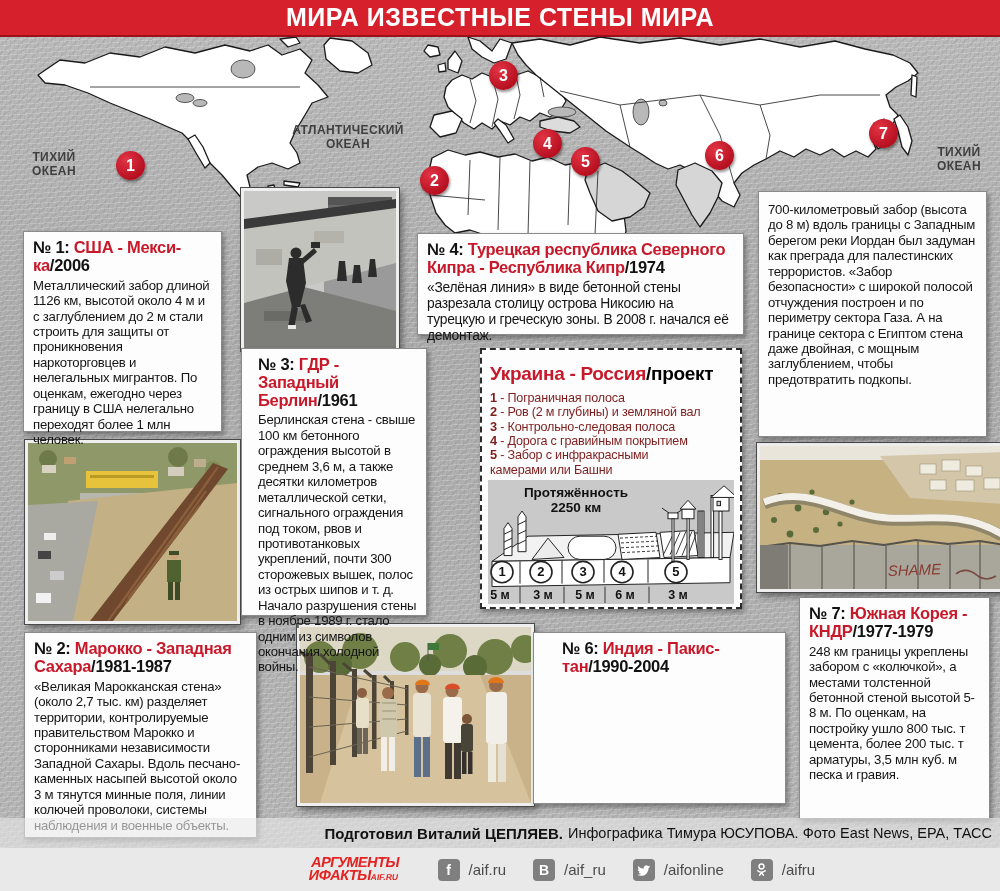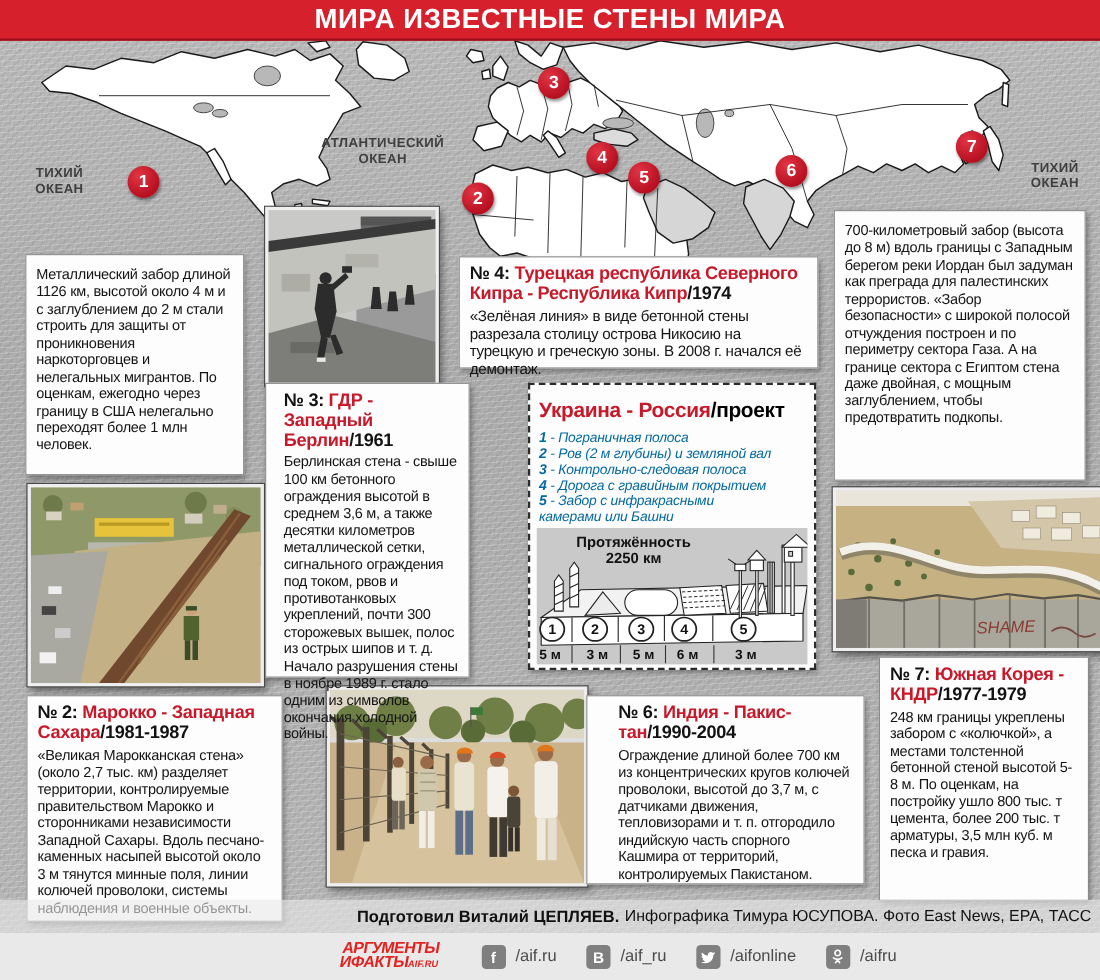--- a/index.html
+++ b/index.html
@@ -22,21 +22,21 @@
     padding:7px 9px 6px 9px;z-index:4;box-sizing:border-box;}
   .ptitle{font-weight:bold;font-size:16.5px;line-height:1.08;letter-spacing:-.3px;color:#121212;}
   .tname{color:#c8192b;}
   .pbody{margin-top:3px;font-size:13.2px;line-height:1.17;letter-spacing:-.25px;color:#141414;}
   #b4 .pbody{font-size:13.8px;}
   .photo{position:absolute;border:3px solid #efefef;outline:1px solid #4a4a4a;box-shadow:3px 4px 7px rgba(0,0,0,.45);z-index:4;box-sizing:content-box;background:#ddd;}
   .photo svg{display:block;}
   
   #ukr{border:2px dashed #2b2b2b;padding:14px 8px;}
   .utitle{font-weight:bold;font-size:19px;letter-spacing:-.3px;line-height:1.05;}
-  .ulegend{margin-top:7px;font-size:12.6px;line-height:1.12;letter-spacing:-.2px;color:#0369a1;font-style:italic;}
+  .ulegend{margin-top:7px;font-size:12.6px;line-height:1.12;letter-spacing:-.2px;color:#7f1d1d;}
   .uli b{font-size:12.8px;}
   .udiagram{position:absolute;left:6px;right:6px;top:130px;height:124px;background:#c9c9c9;z-index:1;}
   .ulen{position:absolute;left:28px;top:5px;width:120px;text-align:center;font-weight:bold;font-size:13.5px;line-height:1.12;z-index:3;color:#111;}
   .udiagram svg{position:absolute;left:0;top:0;width:100%;height:100%;}
   
   .credits{position:absolute;left:0;top:818px;width:1000px;height:30px;z-index:5;background:rgba(233,233,233,.6);
     display:flex;align-items:center;justify-content:flex-end;padding-right:8px;box-sizing:border-box;font-size:14.5px;color:#111;}
   .credits b{margin-right:5px;font-size:15px;}
   .footer{position:absolute;left:0;top:848px;width:1000px;height:43px;background:#e9e9e9;z-index:6;display:flex;align-items:center;}
   .aiflogo{margin-left:310px;color:#e32322;transform:skewX(-10deg);line-height:.92;cursor:pointer;}
@@ -334,20 +334,21 @@
           <rect x="63" y="101" width="5" height="26" fill="#6b655a"></rect>
         <circle cx="167" cy="92" r="5" fill="#7d5538"></circle>
           <rect x="161" y="97" width="12" height="28" rx="3" fill="#494438"></rect>
         <rect x="162" y="125" width="4.5" height="22" fill="#35312a"></rect>
           <rect x="168" y="125" width="4.5" height="22" fill="#35312a"></rect>
       </g>
     </svg>
   </div>
 
   <div class="panel" id="b1" style="left:23px;top:231px;width:199px;height:201px;">
+    <div class="ptitle"><span class="tnum">№ 1: </span><span class="tname">США - Мекси-ка</span><span class="tyear">/2006</span></div>
     <div class="pbody">Металлический забор длиной 1126 км, высотой около 4 м и с заглублением до 2 м стали строить для защиты от проникновения наркоторговцев и нелегальных мигрантов. По оценкам, ежегодно через границу в США нелегально переходят более 1 млн человек.</div>
   </div>
 
   <div class="panel" id="b3" style="left:241px;top:348px;width:186px;height:268px;padding-left:16px;">
     <div class="ptitle"><span class="tnum">№ 3: </span><span class="tname">ГДР - Западный Берлин</span><span class="tyear">/1961</span></div>
     <div class="pbody">Берлинская стена - свыше 100 км бетонного ограждения высотой в среднем 3,6 м, а также десятки километров металлической сетки, сигнального ограждения под током, рвов и противотанковых укреплений, почти 300 сторожевых вышек, полос из острых шипов и т. д. Начало разрушения стены в ноябре 1989 г. стало одним из символов окончания холодной войны.</div>
   </div>
 
   <div class="panel" id="b4" style="left:417px;top:233px;width:327px;height:102px;">
     <div class="ptitle"><span class="tnum">№ 4: </span><span class="tname">Турецкая республика Северного Кипра - Республика Кипр</span><span class="tyear">/1974</span></div>
@@ -358,21 +359,20 @@
     <div class="pbody">700-километровый забор (высота до 8 м) вдоль границы с Западным берегом реки Иордан был задуман как преграда для палестинских террористов. «Забор безопасности» с широкой полосой отчуждения построен и по периметру сектора Газа. А на границе сектора с Египтом стена даже двойная, с мощным заглублением, чтобы предотвратить подкопы.</div>
   </div>
 
   <div class="panel" id="b2" style="left:24px;top:632px;width:233px;height:206px;">
     <div class="ptitle"><span class="tnum">№ 2: </span><span class="tname">Марокко - Западная Сахара</span><span class="tyear">/1981-1987</span></div>
     <div class="pbody">«Великая Марокканская стена» (около 2,7 тыс. км) разделяет территории, контролируемые правительством Марокко и сторонниками независимости Западной Сахары. Вдоль песчано-каменных насыпей высотой около 3 м тянутся минные поля, линии колючей проволоки, системы наблюдения и военные объекты.</div>
   </div>
 
   <div class="panel" id="b6" style="left:533px;top:632px;width:253px;height:172px;padding-left:28px;">
     <div class="ptitle"><span class="tnum">№ 6: </span><span class="tname">Индия - Пакис-тан</span><span class="tyear">/1990-2004</span></div>
-    <div class="pbody">Ограждение длиной более 700 км из концентрических кругов колючей проволоки, высотой до 3,7 м, с датчиками движения, тепловизорами и т. п. отгородило индийскую часть спорного Кашмира от территорий, контролируемых Пакистаном.</div>
   </div>
 
   <div class="panel" id="b7" style="left:799px;top:597px;width:191px;height:222px;">
     <div class="ptitle"><span class="tnum">№ 7: </span><span class="tname">Южная Корея - КНДР</span><span class="tyear">/1977-1979</span></div>
     <div class="pbody">248 км границы укреплены забором с «колючкой», а местами толстенной бетонной стеной высотой 5-8 м. По оценкам, на постройку ушло 800 тыс. т цемента, более 200 тыс. т арматуры, 3,5 млн куб. м песка и гравия.</div>
   </div>
 
   <div class="panel" id="ukr" style="left:480px;top:348px;width:262px;height:261px;">
     <div class="utitle"><span class="tname">Украина - Россия</span><span>/проект</span></div>
     <div class="ulegend">

